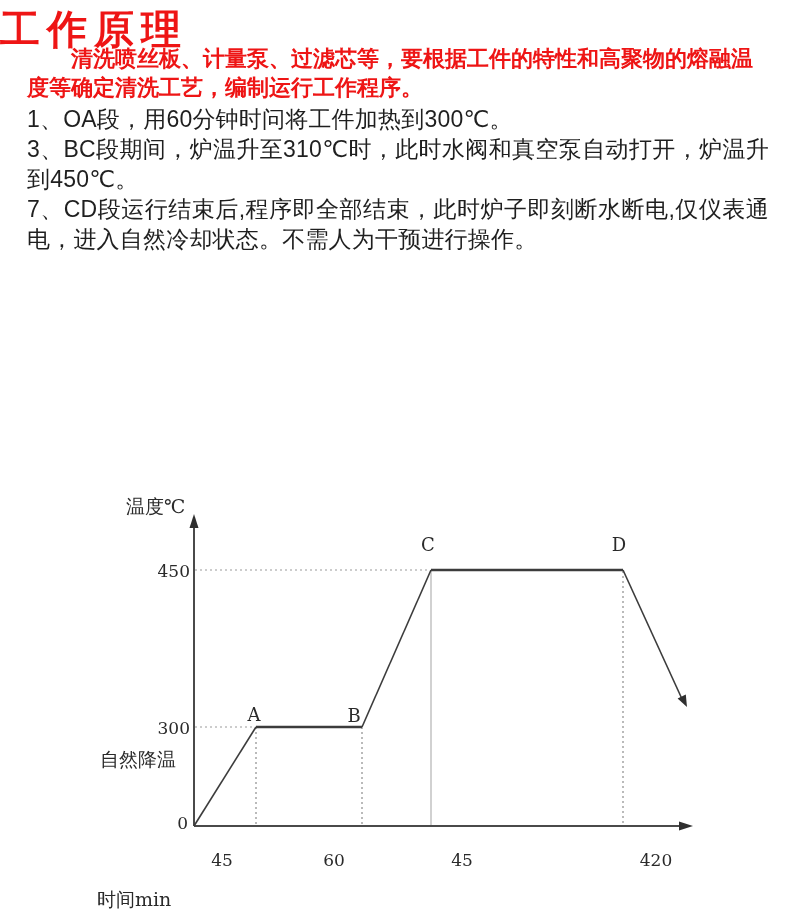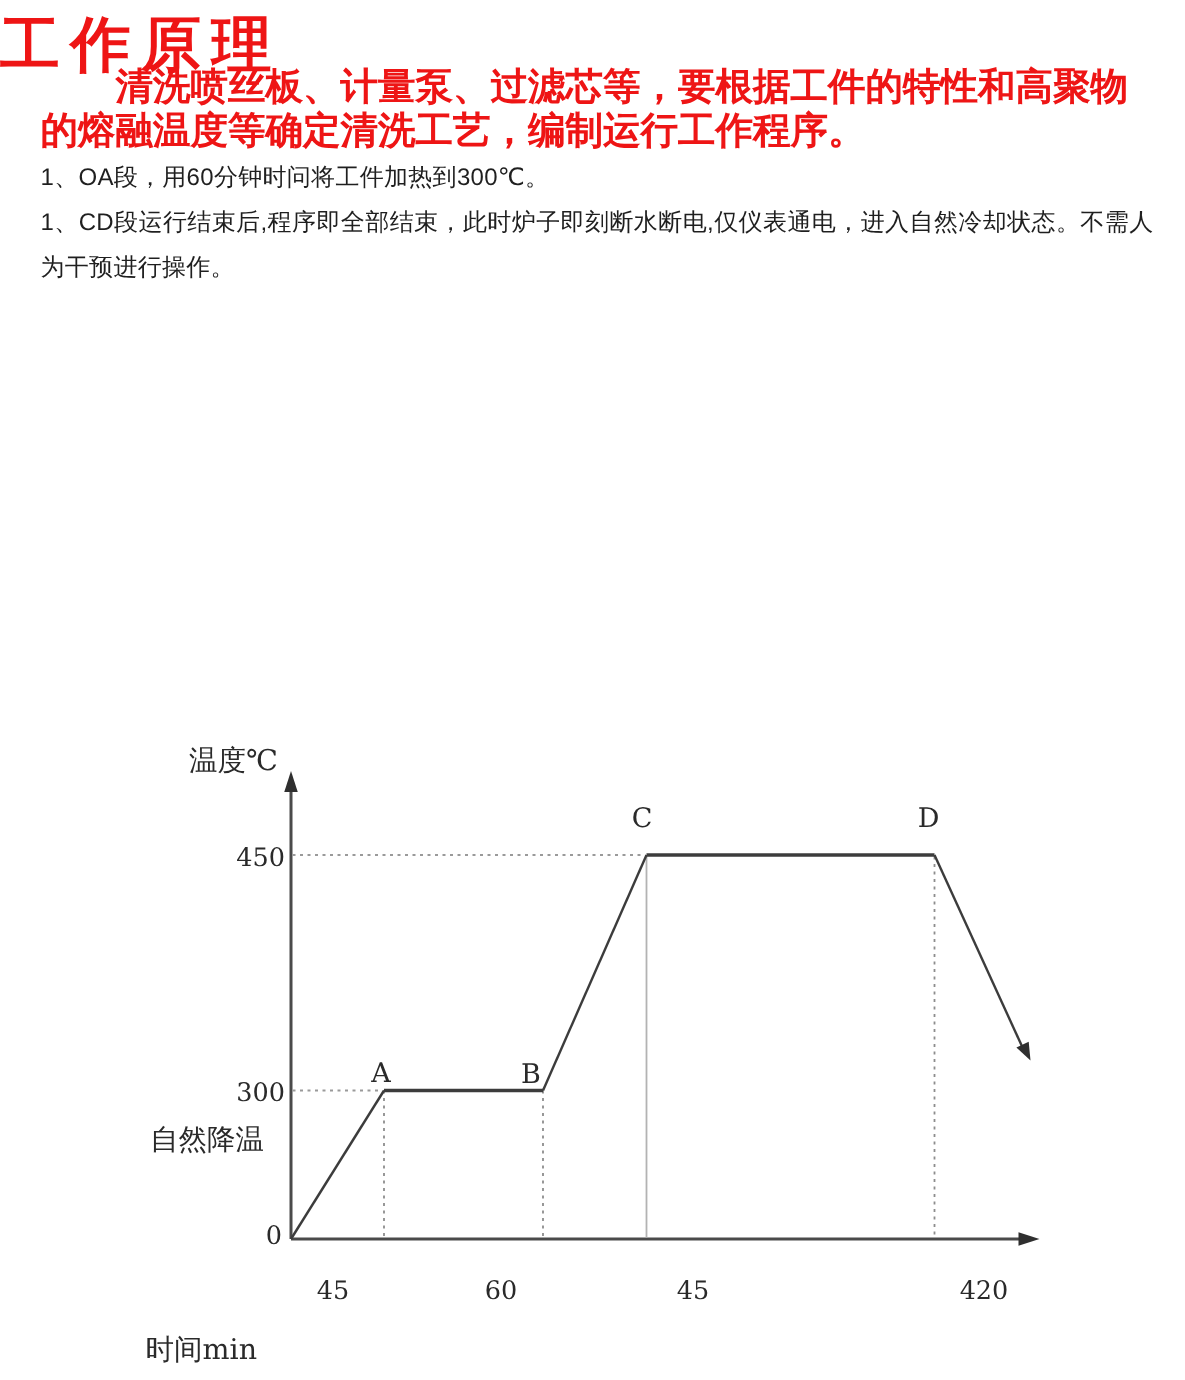--- a/index.html
+++ b/index.html
@@ -26,32 +26,32 @@
     font-weight: bold;
     letter-spacing: 7px;
     color: var(--accent, #ee1515);
   }
   .intro {
     position: absolute;
     top: 44px;
     left: 27px;
     width: 740px;
     margin: 0;
-    font-size: 25px;
+    font-size: 22px;
     font-weight: bold;
     line-height: 29px;
     text-indent: 2em;
     color: var(--accent, #ee1515);
   }
   .body-text {
     position: absolute;
     top: 104px;
     left: 27px;
     width: 742px;
-    font-size: 16px;
+    font-size: 23px;
     line-height: 30px;
     color: var(--text, #1f1f1f);
     letter-spacing: 0.2px;
   }
   .body-text p {
     margin: 0;
     text-align: justify;
     text-justify: inter-ideograph;
   }
   .chart-wrap {
@@ -73,21 +73,22 @@
 <body>
 
 <div>
 
   <h1 class="page-title">工作原理</h1>
 
   <p class="intro">清洗喷丝板、计量泵、过滤芯等，要根据工件的特性和高聚物的熔融温度等确定清洗工艺，编制运行工作程序。</p>
 
   <div class="body-text">
     <p>1、OA段，用60分钟时问将工件加热到300℃。</p>
-    <p>1、CD段运行结束后,程序即全部结束，此时炉子即刻断水断电,仅仪表通电，进入自然冷却状态。不需人为干预进行操作。</p>
+    <p>3、BC段期间，炉温升至310℃时，此时水阀和真空泵自动打开，炉温升到450℃。</p>
+    <p>7、CD段运行结束后,程序即全部结束，此时炉子即刻断水断电,仅仪表通电，进入自然冷却状态。不需人为干预进行操作。</p>
   </div>
 
   <div class="chart-wrap">
     <svg width="790" height="424" viewBox="0 0 790 424">
 
       <line x1="190" y1="330" x2="190" y2="26" stroke="#4a4a4a" stroke-width="2"></line>
       <polygon points="190,18 185.5,32 194.5,32" fill="#2f2f2f"></polygon>
       <line x1="190" y1="330" x2="680" y2="330" stroke="#4a4a4a" stroke-width="2"></line>
       <polygon points="689,330 675,325.5 675,334.5" fill="#2f2f2f"></polygon>
 

